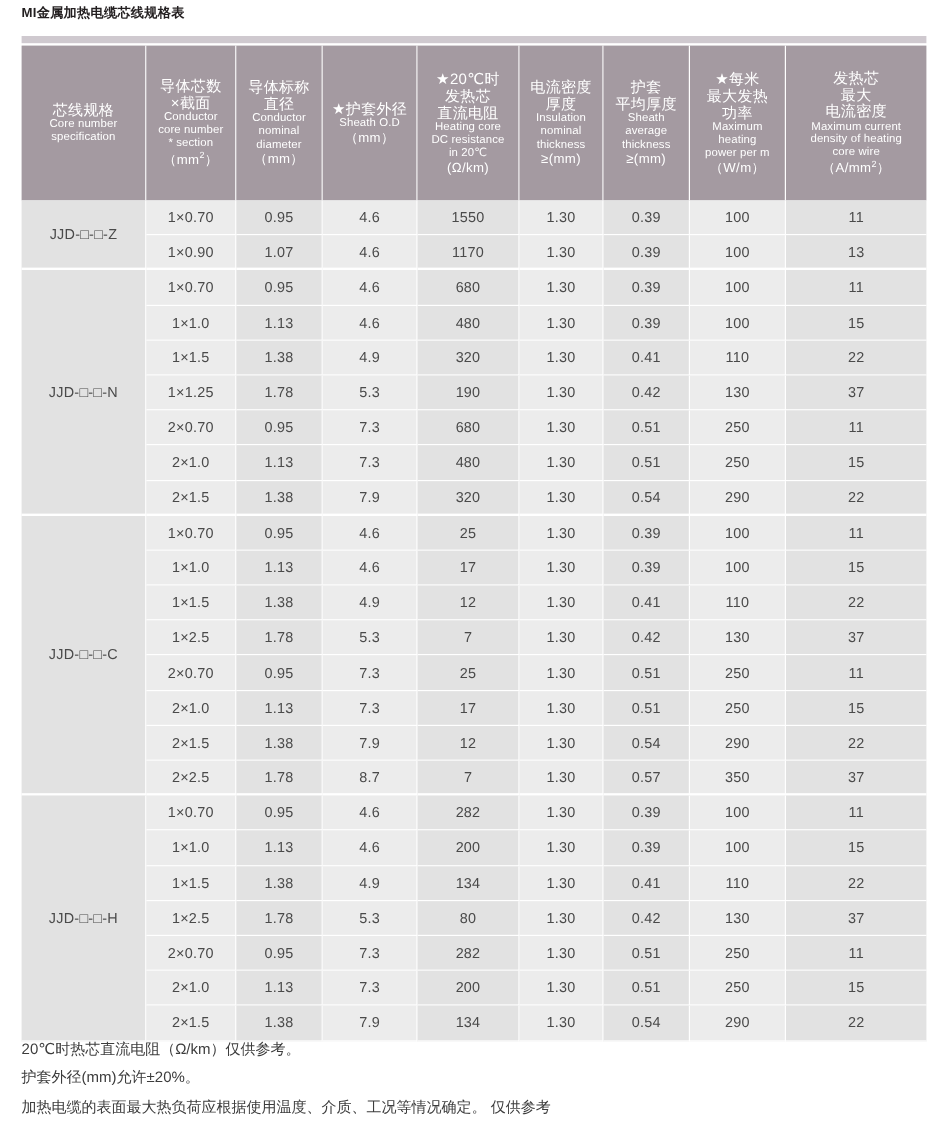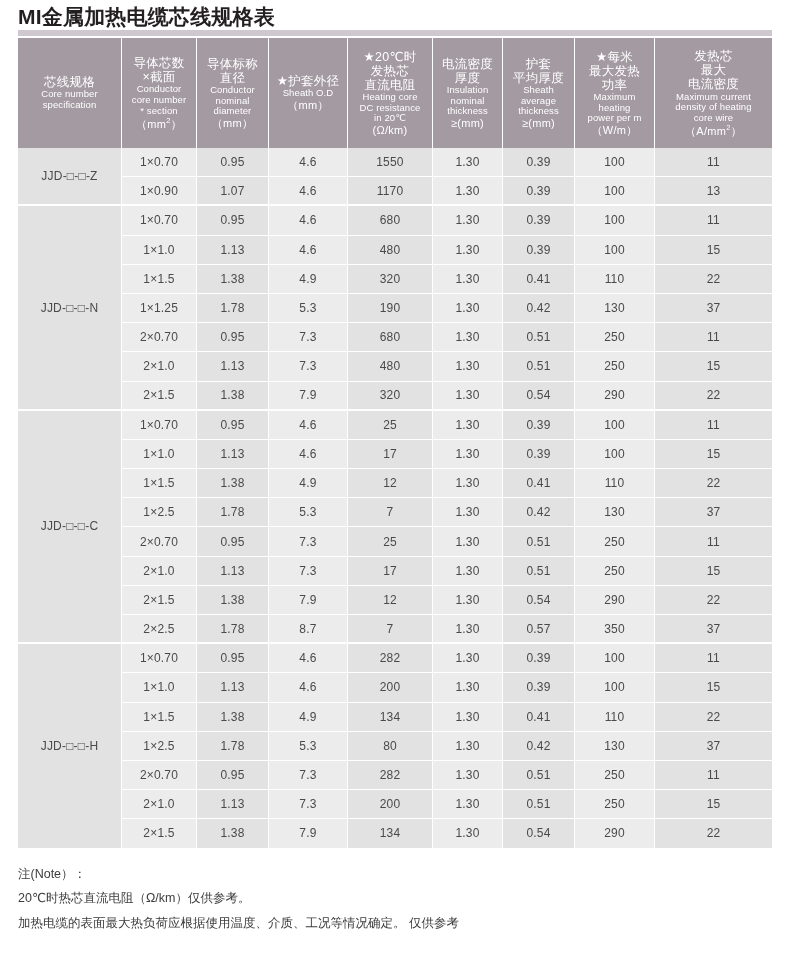--- a/index.html
+++ b/index.html
@@ -14,21 +14,21 @@
     position: relative;
     width: 790px; height: 956px;
     overflow: hidden;
     background: #fff;
   }
 
   
   .page-title {
     position: absolute;
     left: 18px; top: 3px;
-    font-size: 21px;
+    font-size: 11px;
     font-weight: 700;
     color: #231f20;
     letter-spacing: 0.2px;
     white-space: nowrap;
   }
 
   
   .top-rule {
     position: absolute;
     left: 18px; top: 30px;
@@ -50,21 +50,21 @@
     margin: 0;
     vertical-align: middle;
     text-align: center;
   }
 
   
   thead th {
     background: #a49aa1;
     color: #ffffff;
     font-weight: normal;
-    height: 110px;
+    height: 129px;
     padding: 4px 2px;
     border-right: 1px solid #ffffff;
     line-height: 1.13;
   }
   thead th:last-child { border-right: none; }
   .hd-cn {
     font-size: 12.5px;
     display: block;
     letter-spacing: 0.3px;
   }
@@ -447,18 +447,18 @@
           <td class="col-b">134</td>
           <td class="col-a">1.30</td>
           <td class="col-b">0.54</td>
           <td class="col-a">290</td>
           <td class="col-b">22</td>
         </tr>
       </tbody>
   </table>
 
   <div class="notes" id="notes-root">
-      <span class="nline">注(Note）：</span>
       <span class="nline">20℃时热芯直流电阻（Ω/km）仅供参考。</span>
+      <span class="nline">护套外径(mm)允许±20%。</span>
       <span class="nline">加热电缆的表面最大热负荷应根据使用温度、介质、工况等情况确定。 仅供参考</span>
     </div>
 
 </div>
 
 </body></html>

